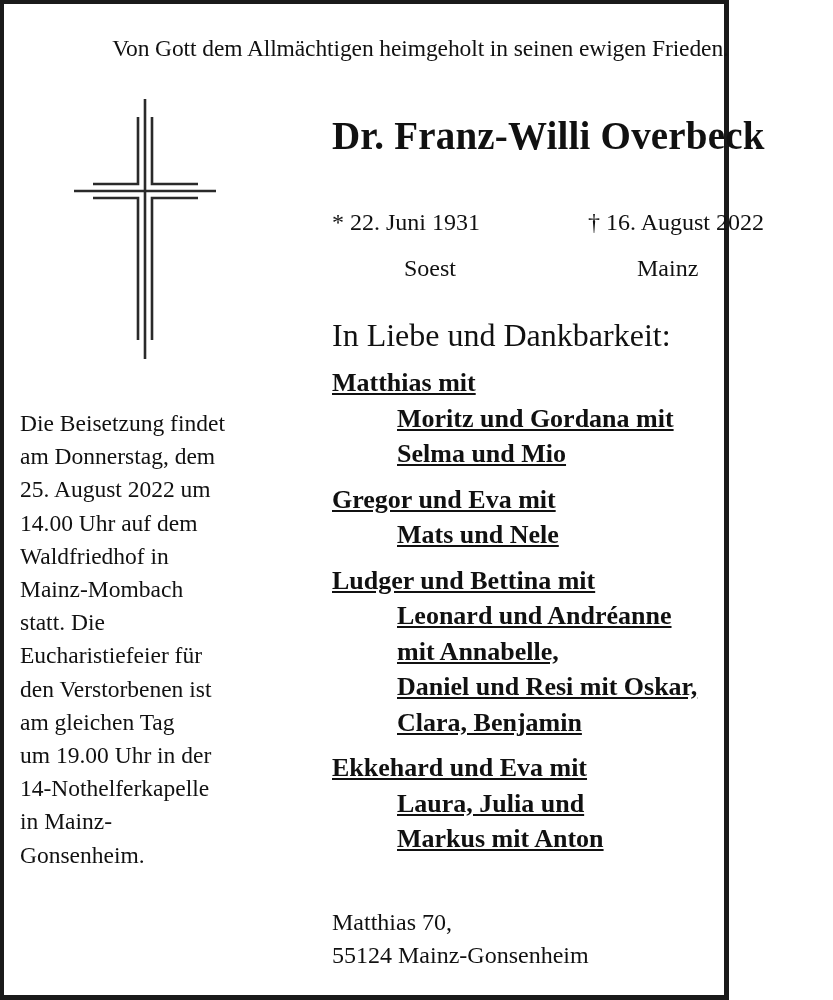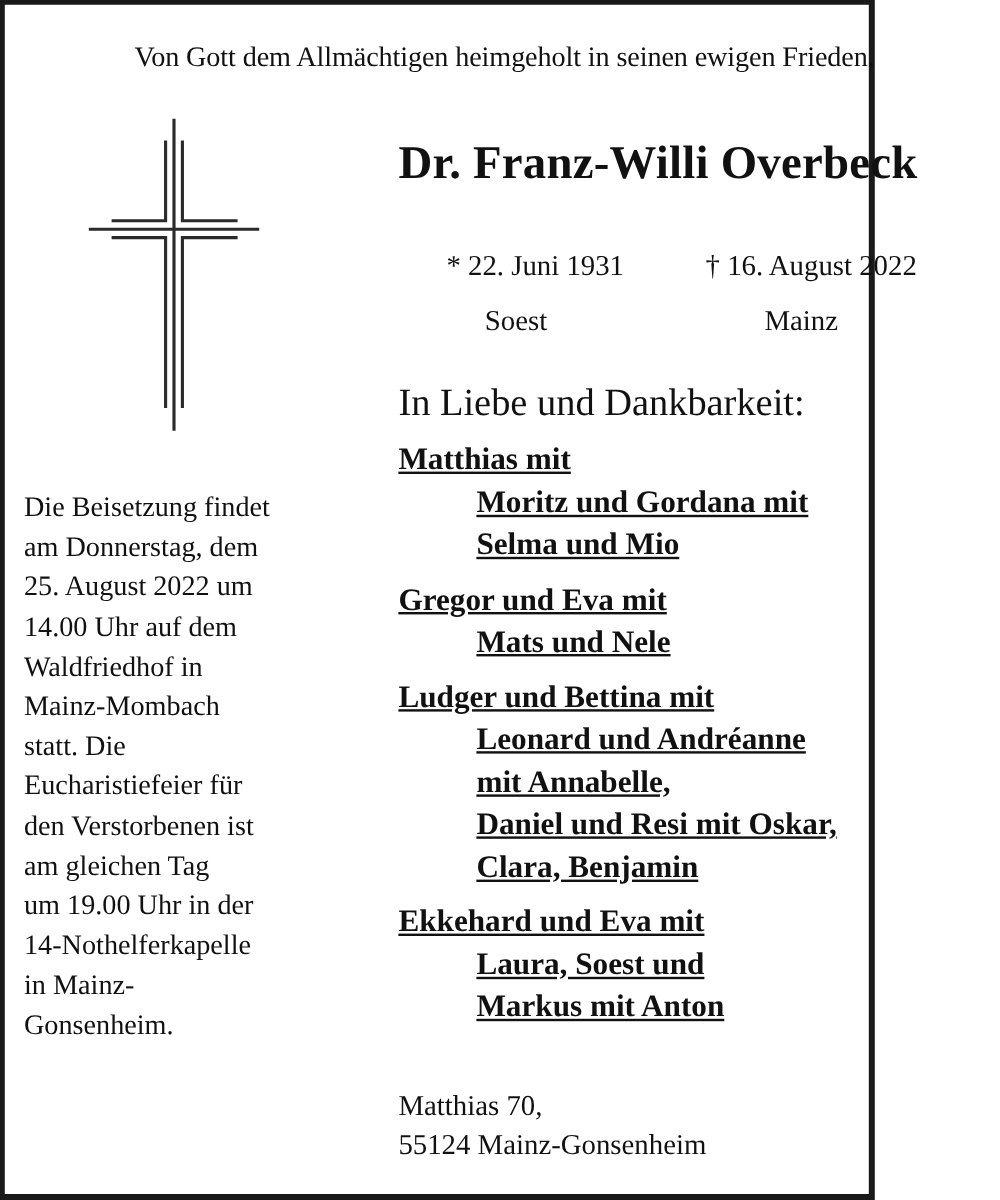--- a/index.html
+++ b/index.html
@@ -2,21 +2,21 @@
 <html><head>
 <meta charset="utf-8">
 <style>
   html, body { margin: 0; padding: 0; background: #ffffff; }
   body { width: 833px; height: 1000px; overflow: hidden; position: relative; font-family: "Liberation Serif", "DejaVu Serif", serif; color: #111; }
   .frame { position: absolute; left: 0; top: 0; width: 729px; height: 1000px; box-sizing: border-box; border: 4px solid #1a1a1a; border-right-width: 5px; border-bottom-width: 5px; background: #fff; }
   .header { position: absolute; left: 0; width: 833px; top: 31px; text-align: center; font-size: 23.5px; letter-spacing: -0.1px; }
   .cross { position: absolute; left: 68px; top: 94px; width: 146px; height: 262px; }
   .name { position: absolute; left: 328px; top: 109px; font-size: 39px; font-weight: bold; letter-spacing: 0.2px; white-space: nowrap; }
   .birth, .death { position: absolute; top: 205px; font-size: 24px; white-space: nowrap; }
-  .birth { left: 328px; margin-left: 40px; }
+  .birth { left: 328px; }
   .death { left: 584px; }
   .place { position: absolute; top: 251px; font-size: 24px; white-space: nowrap; }
   .place.birth-place { left: 400px; }
   .place.death-place { left: 633px; }
   .left-notice { position: absolute; left: 16px; width: 274px; top: 403px; text-align: left; font-size: 23.5px; line-height: 33.2px; }
   .left-notice span { display: block; white-space: nowrap; }
   .thanks { position: absolute; left: 328px; top: 313px; font-size: 32px; white-space: nowrap; }
   .family { position: absolute; left: 328px; top: 361px; font-size: 26px; font-weight: bold; line-height: 35.5px; text-decoration: underline; }
   .family .group { margin-bottom: 10px; }
   .family .line { display: block; white-space: nowrap; }
@@ -85,21 +85,21 @@
     </div>
     <div class="group">
       <span class="line">Ludger und Bettina mit</span>
       <span class="line indent">Leonard und Andréanne</span>
       <span class="line indent">mit Annabelle,</span>
       <span class="line indent">Daniel und Resi mit Oskar,</span>
       <span class="line indent">Clara, Benjamin</span>
     </div>
     <div class="group">
       <span class="line">Ekkehard und Eva mit</span>
-      <span class="line indent">Laura, Soest und</span>
+      <span class="line indent">Laura, Julia und</span>
       <span class="line indent">Markus mit Anton</span>
     </div>
   </div>
 
   <div class="address">
     <span>Matthias 70,</span>
     <span>55124 Mainz-Gonsenheim</span>
   </div>
 
 </div>

